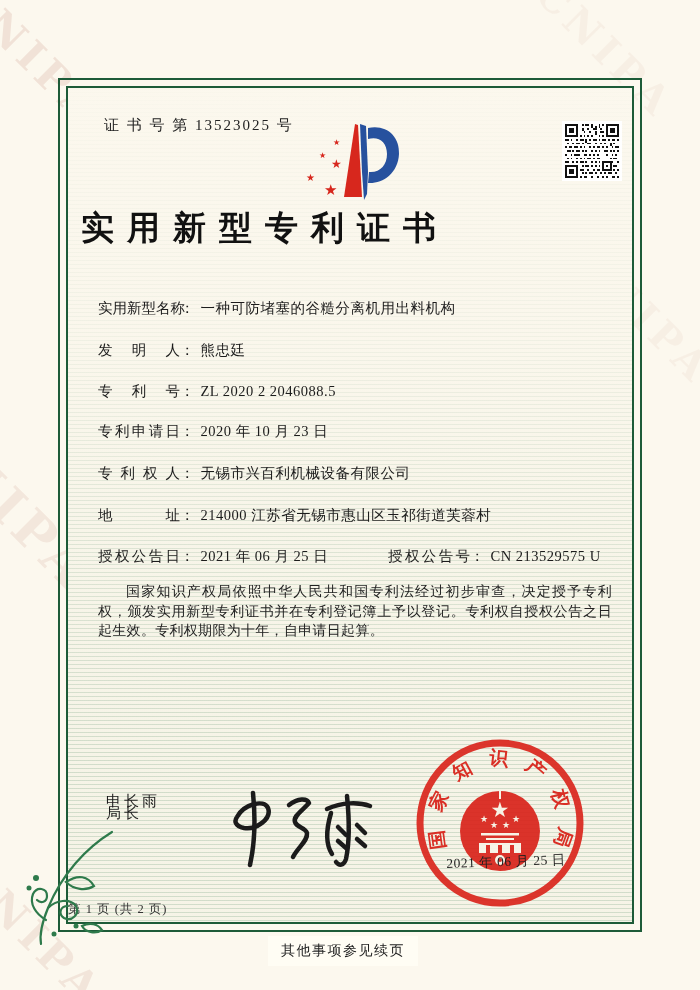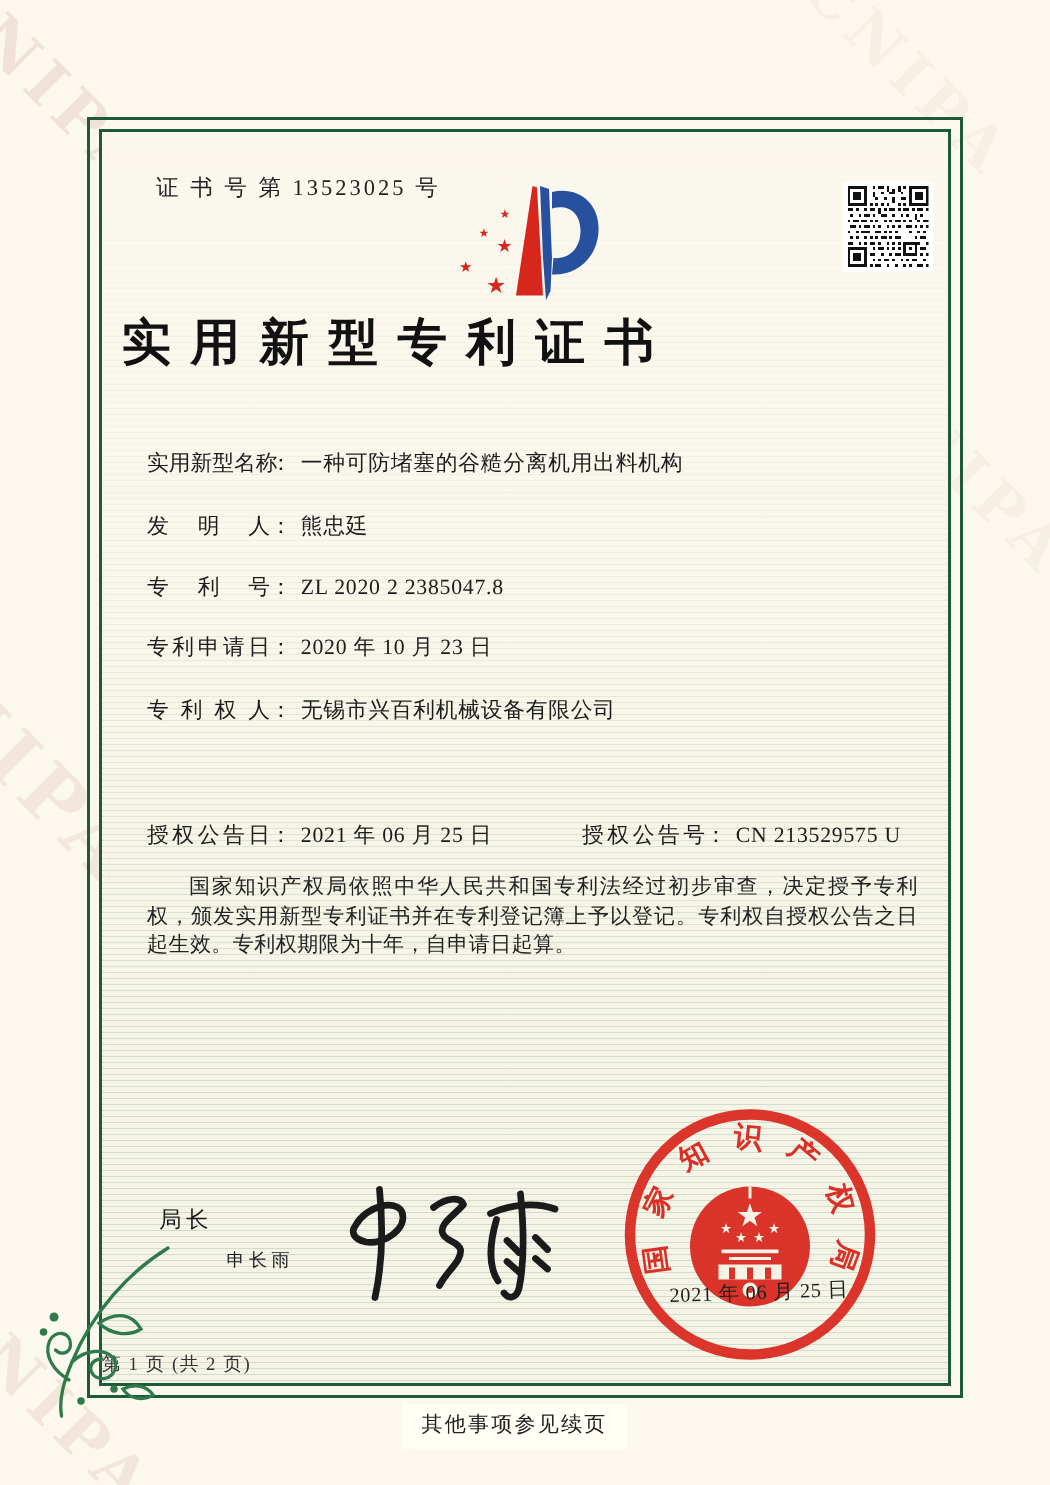--- a/index.html
+++ b/index.html
@@ -69,21 +69,21 @@
   .f-pair2 { position:absolute; left:290px; top:0; }
 
   .body-text {
     position:absolute; left:30px; width:514px; top:494px;
     font-size:14px; line-height:19.5px;
     text-align:justify; letter-spacing:0.3px; color:#222;
   }
   .body-text p { text-indent:2em; }
 
   .signer-title { position:absolute; left:38px; top:716px; font-size:15px; letter-spacing:3px; color:#1a1a1a; }
-  .signer-name  { position:absolute; left:38px; top:744px; font-size:12px; letter-spacing:3px; color:#1a1a1a;margin-left:45px; }
+  .signer-name  { position:absolute; left:38px; top:704px; font-size:15px; letter-spacing:3px; color:#1a1a1a; }
 
   .signature { position:absolute; left:143px; top:698px; }
 
   .seal { position:absolute; left:347px; top:650px; }
   .seal-date {
     position:absolute; left:366px; top:765px; width:144px;
     font-size:13.5px; text-align:center; color:#1f1f1f;
     transform:rotate(-2deg); letter-spacing:0.5px;
     white-space:nowrap;
   }
@@ -171,27 +171,30 @@
 
       <h1 class="title">实用新型专利证书</h1>
 
       <div class="field-row" style="top:211px;">
         <span class="f-label">实用新型名称</span><span class="f-colon">：</span><span class="f-value">一种可防堵塞的谷糙分离机用出料机构</span>
       </div>
       <div class="field-row" style="top:253px;">
         <span class="f-label">发明人</span><span class="f-colon">：</span><span class="f-value">熊忠廷</span>
       </div>
       <div class="field-row" style="top:294px;">
-        <span class="f-label">专利号</span><span class="f-colon">：</span><span class="f-value">ZL 2020 2 2385047.8</span>
+        <span class="f-label">专利号</span><span class="f-colon">：</span><span class="f-value">ZL 2020 2 2046088.5</span>
       </div>
       <div class="field-row" style="top:334px;">
         <span class="f-label">专利申请日</span><span class="f-colon">：</span><span class="f-value">2020 年 10 月 23 日</span>
       </div>
       <div class="field-row" style="top:376px;">
         <span class="f-label">专利权人</span><span class="f-colon">：</span><span class="f-value">无锡市兴百利机械设备有限公司</span>
+      </div>
+      <div class="field-row" style="top:418px;">
+        <span class="f-label">地址</span><span class="f-colon">：</span><span class="f-value">214000 江苏省无锡市惠山区玉祁街道芙蓉村</span>
       </div>
       <div class="field-row" style="top:459px;">
         <span class="f-label">授权公告日</span><span class="f-colon">：</span><span class="f-value">2021 年 06 月 25 日</span>
         <span class="f-pair2">
           <span class="f-label">授权公告号</span><span class="f-colon">：</span><span class="f-value">CN 213529575 U</span>
         </span>
       </div>
 
       <div class="body-text">
         <p>国家知识产权局依照中华人民共和国专利法经过初步审查，决定授予专利权，颁发实用新型专利证书并在专利登记簿上予以登记。专利权自授权公告之日起生效。专利权期限为十年，自申请日起算。</p>

